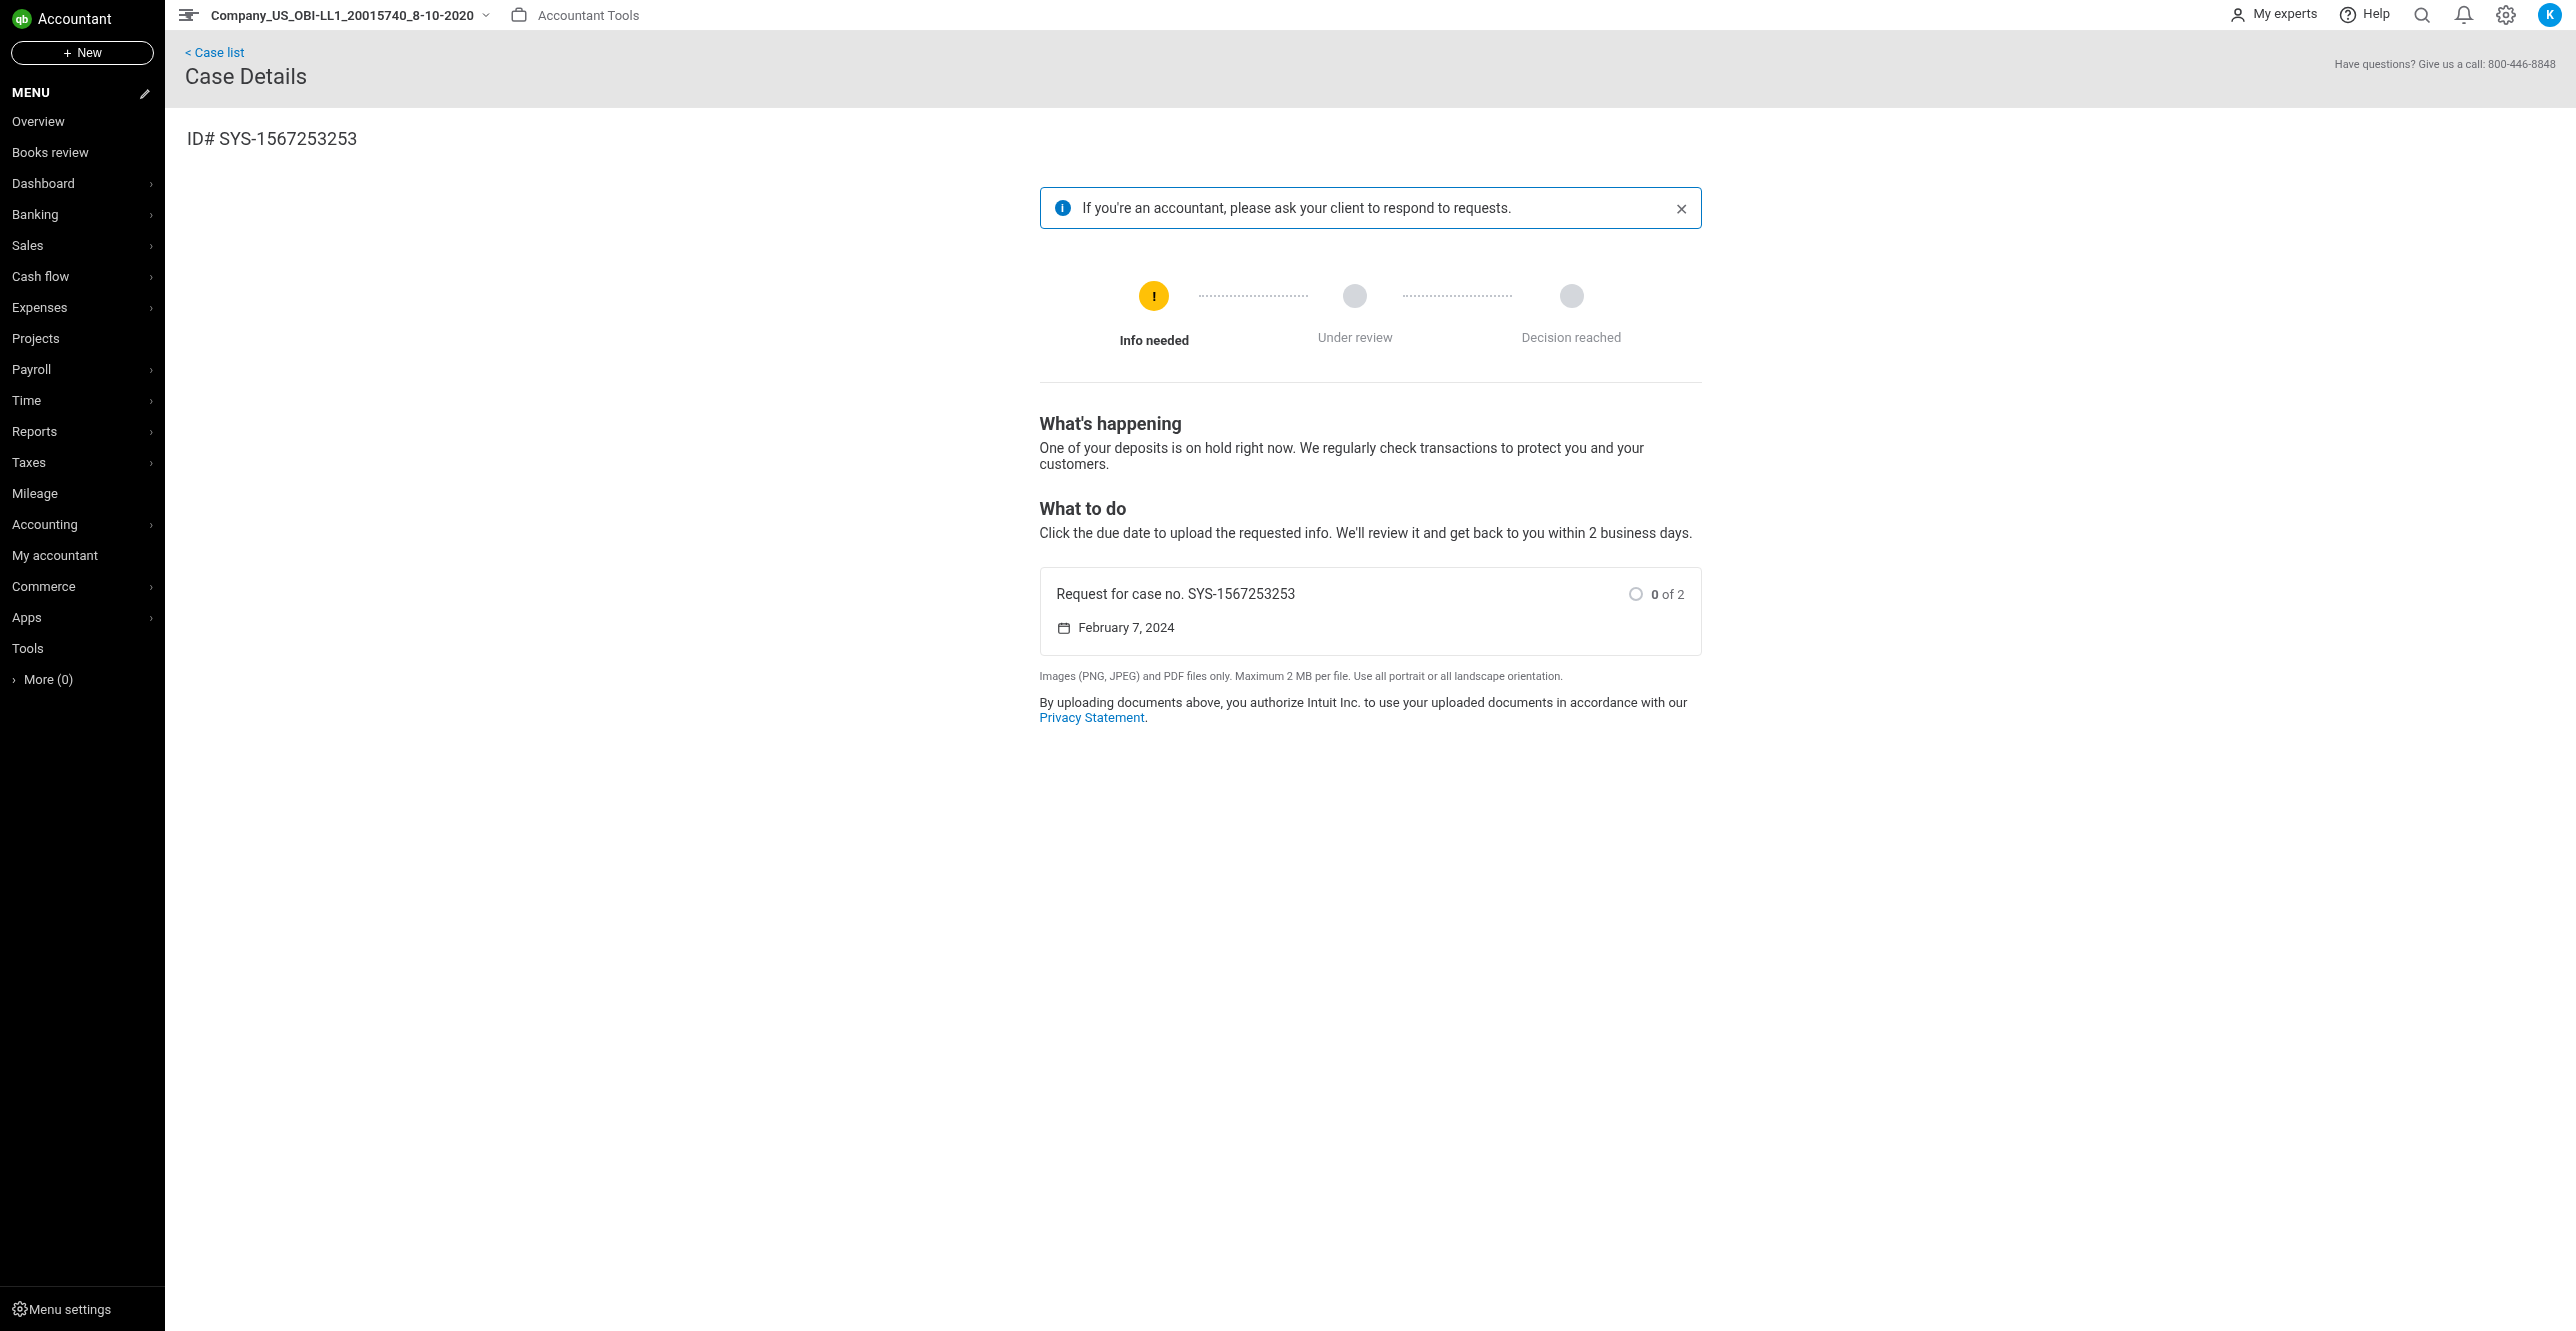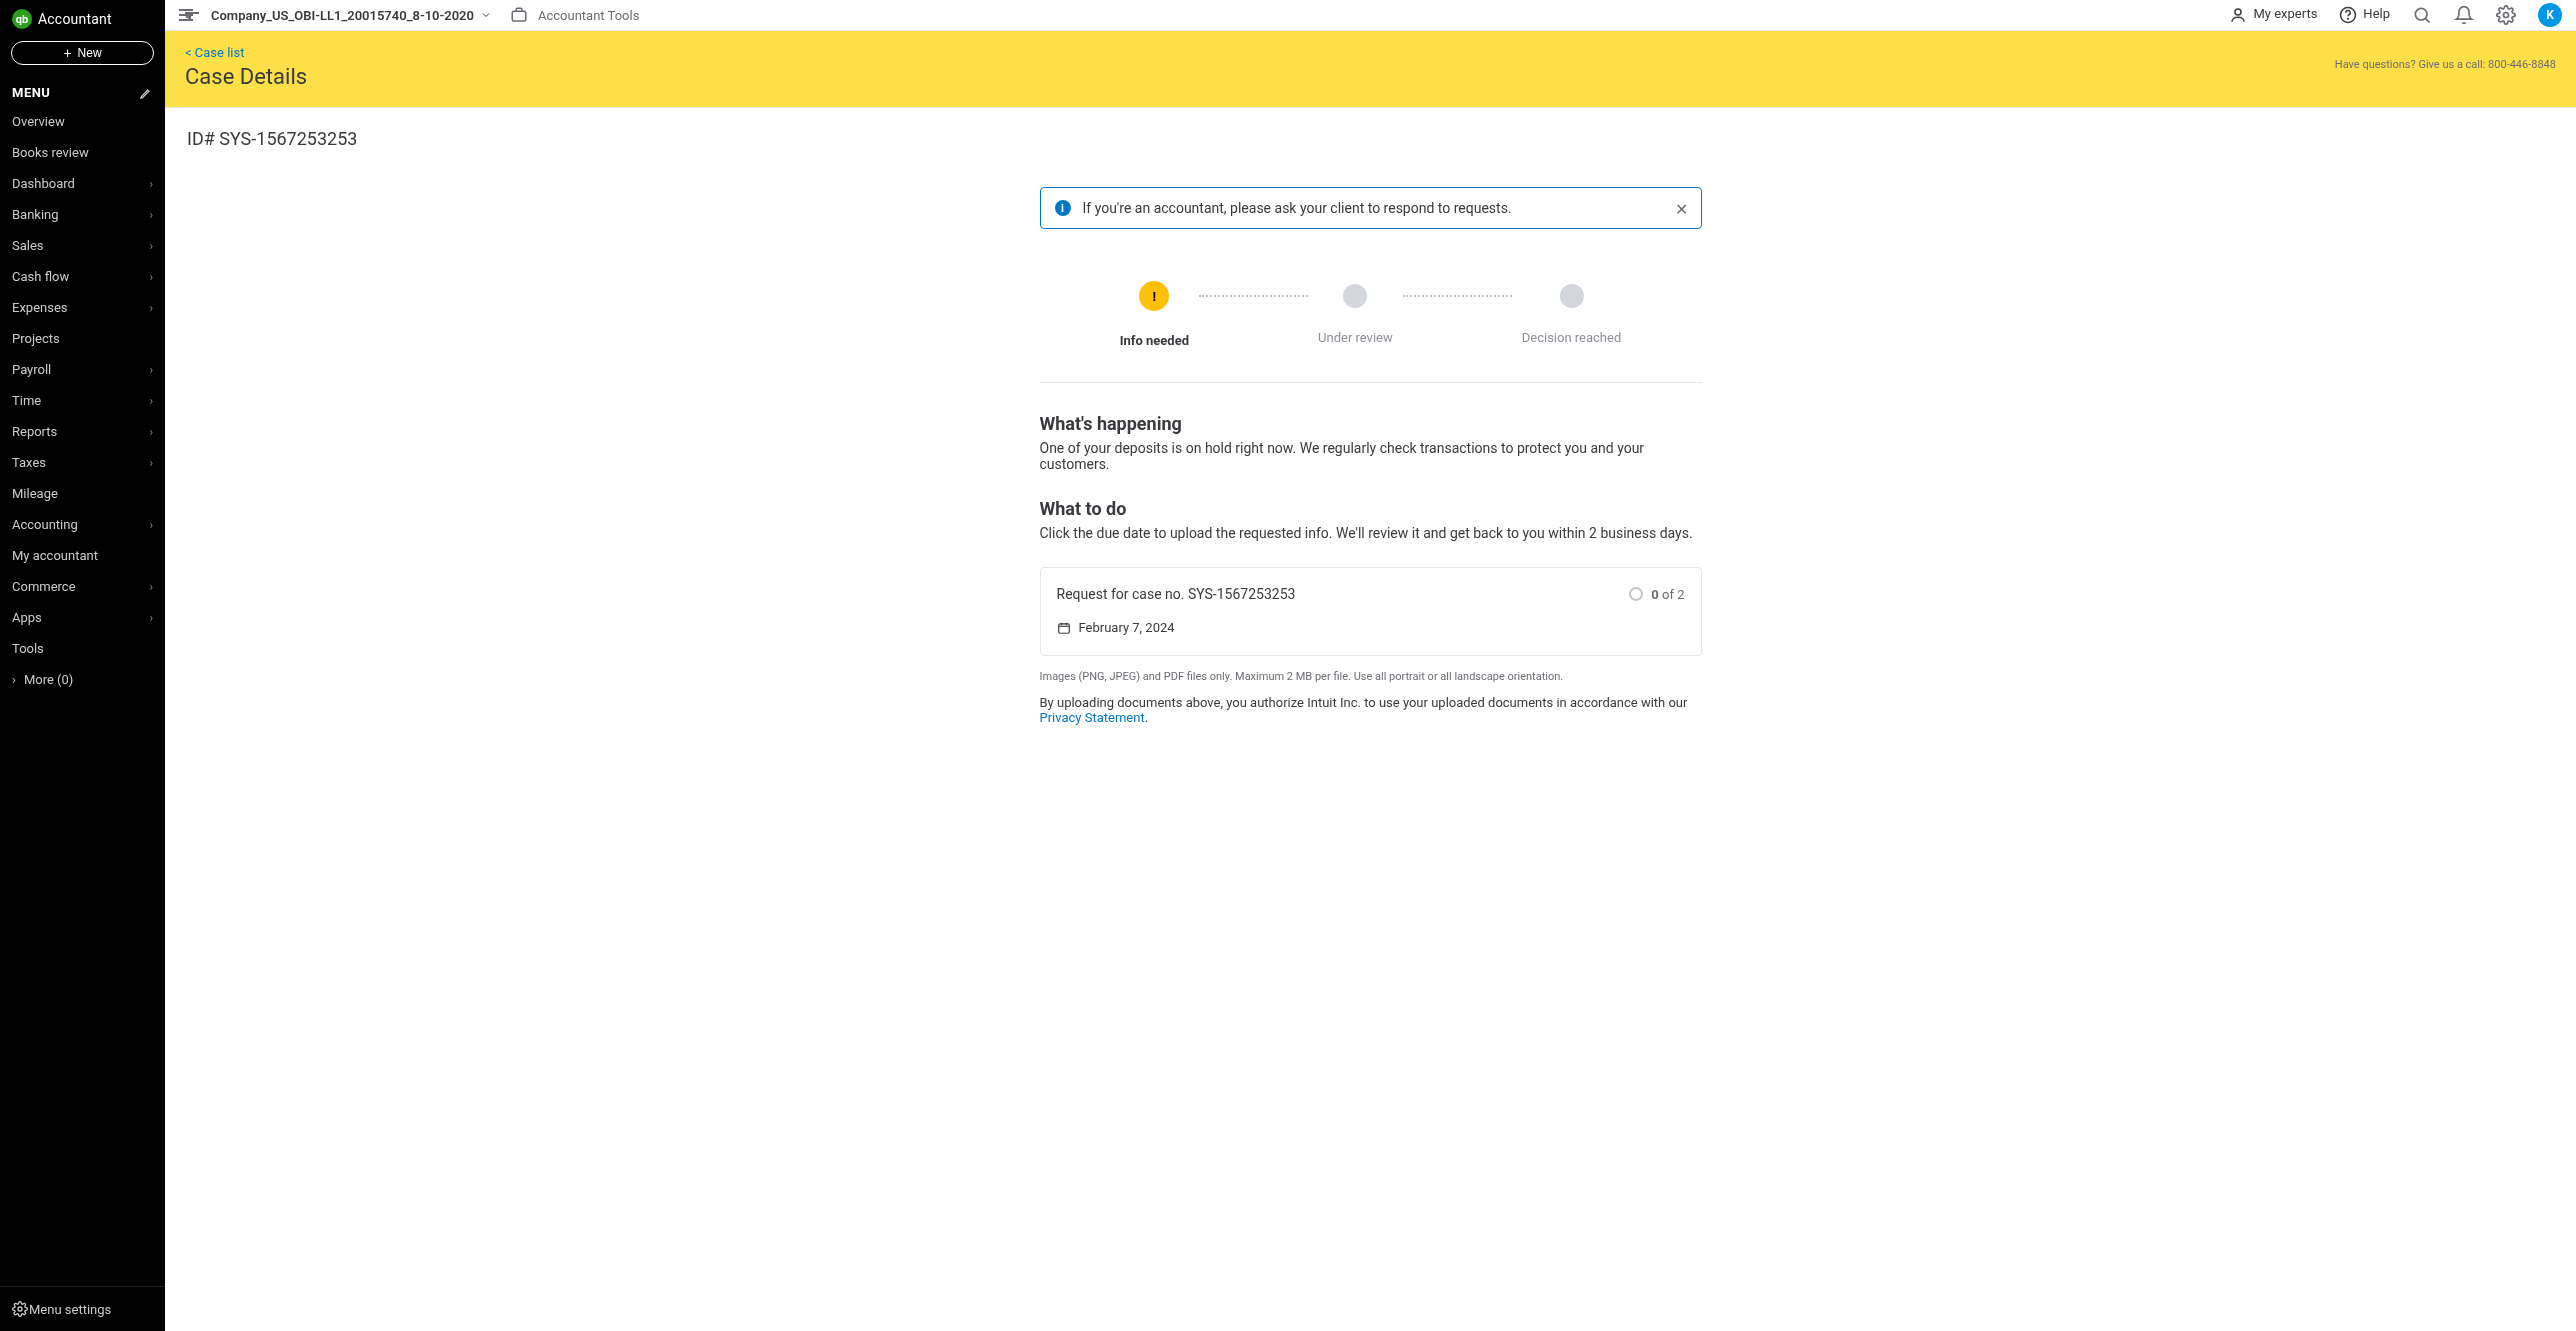--- a/index.html
+++ b/index.html
@@ -44,21 +44,21 @@
   .hamburger span { width:14px; height:2px; background:#6b6c72; display:block; }
   .hamburger .arrow { position:absolute; right:-6px; top:3px; font-size:8px; color:#6b6c72; }
   .company-switcher { display:flex; align-items:center; gap:6px; font-size:13px; color:#393a3d; font-weight:600; cursor:pointer; }
   .acct-tools { display:flex; align-items:center; gap:10px; font-size:13px; color:#6b6c72; cursor:pointer; }
   .topbar-right { display:flex; align-items:center; gap:22px; }
   .topbar-link { display:flex; gap:6px; font-size:13px; color:#393a3d; cursor:pointer; }
   .icon-btn { width:20px; height:20px; color:#6b6c72; cursor:pointer; display:flex; align-items:center; justify-content:center; }
   .avatar { width:24px; height:24px; border-radius:50%; background:#0097e6; color:#fff; display:flex; align-items:center; justify-content:center; font-size:12px; font-weight:700; cursor:pointer; }
 
   
-  .page-header { padding:14px 20px 18px; background:#fde047; border-bottom:1px solid #e6e6e6; display:flex; align-items:flex-start; justify-content:space-between; }
+  .page-header { padding:14px 20px 18px; background:#e5e5e5; border-bottom:1px solid #e6e6e6; display:flex; align-items:flex-start; justify-content:space-between; }
   .crumb { color:#0077c5; font-size:13px; cursor:pointer; }
   .page-title { font-size:22px; margin-top:4px; font-weight:400; color:#393a3d; }
   .questions-text { font-size:11px; color:#6b6c72; margin-top:13px; }
 
   
   .content { flex:1; overflow-y:auto; padding:20px 20px 40px; background:#fff; }
   .case-id { font-size:18px; color:#393a3d; font-weight:400; margin-left:2px; margin-bottom:38px; }
 
   .center-col { max-width:662px; margin:0 auto; }
 

